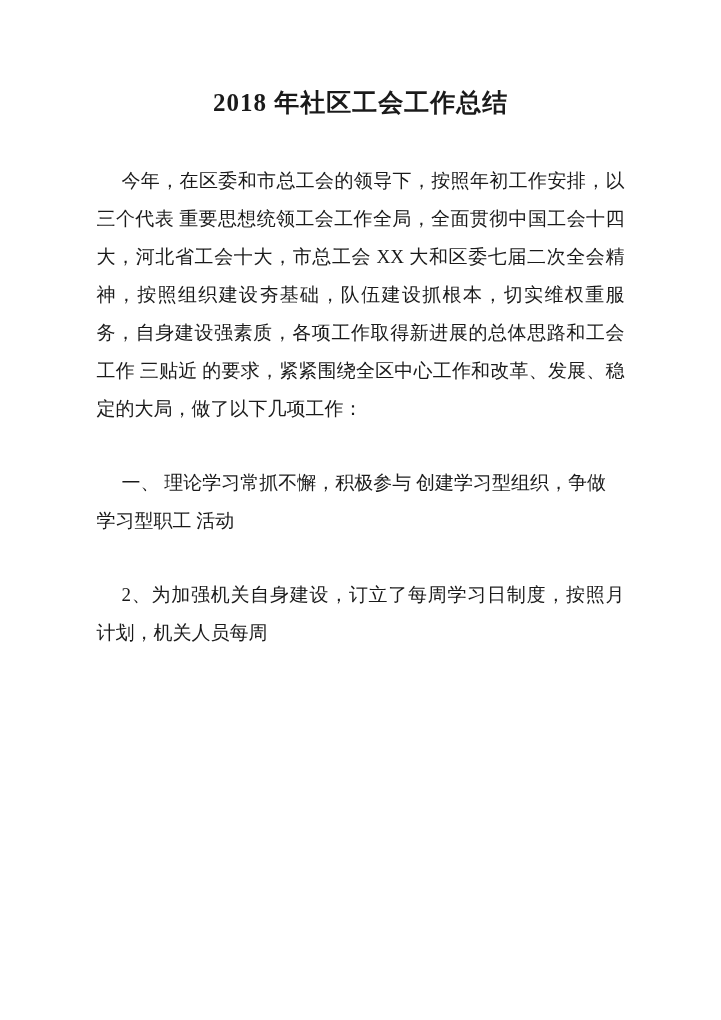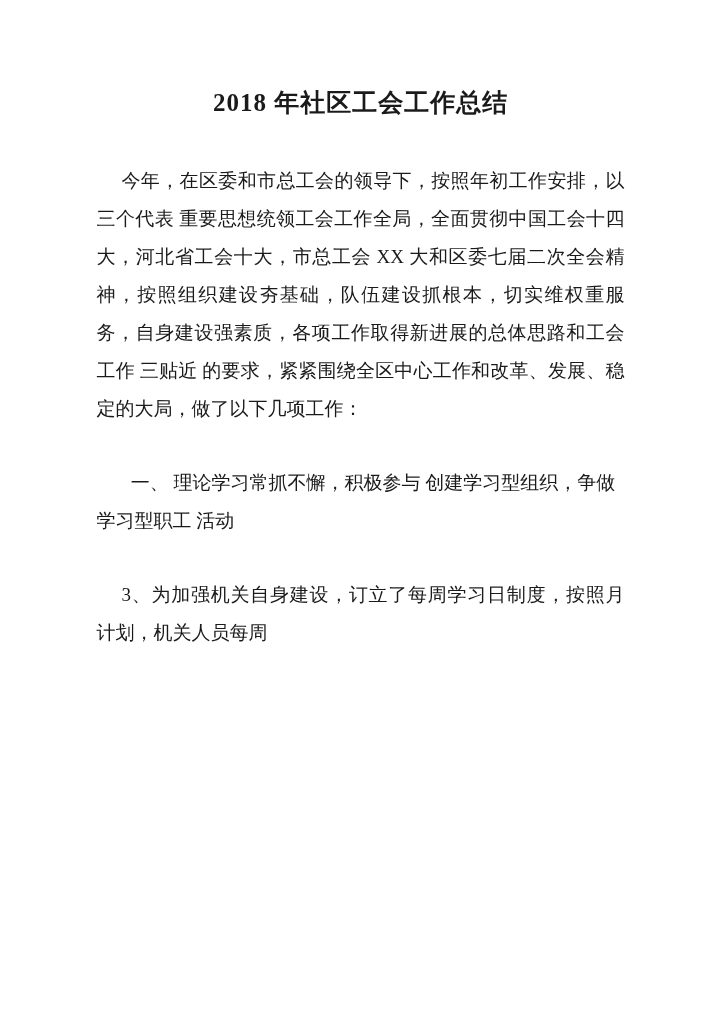--- a/index.html
+++ b/index.html
@@ -32,29 +32,29 @@
     margin: 0 0 36px 0;
     font-size: 19px;
     line-height: 38px;
     letter-spacing: 0;
     text-align: justify;
     text-align-last: left;
     text-indent: 25px;
     word-break: break-all;
   }
   .para.section-heading {
-    text-align: center;
+    text-align: left;
   }
 </style>
 </head>
 <body>
 
 <div class="page">
   <h1 class="doc-title">2018 年社区工会工作总结</h1>
 
   <p class="para">今年，在区委和市总工会的领导下，按照年初工作安排，以 三个代表 重要思想统领工会工作全局，全面贯彻中国工会十四大，河北省工会十大，市总工会 XX 大和区委七届二次全会精神，按照组织建设夯基础，队伍建设抓根本，切实维权重服务，自身建设强素质，各项工作取得新进展的总体思路和工会工作 三贴近 的要求，紧紧围绕全区中心工作和改革、发展、稳定的大局，做了以下几项工作：</p>
 
   <p class="para section-heading">一、 理论学习常抓不懈，积极参与 创建学习型组织，争做学习型职工 活动</p>
 
 
 
-  <p class="para">3、为加强机关自身建设，订立了每周学习日制度，按照月计划，机关人员每周</p>
+  <p class="para">2、为加强机关自身建设，订立了每周学习日制度，按照月计划，机关人员每周</p>
 </div>
 
 </body></html>

